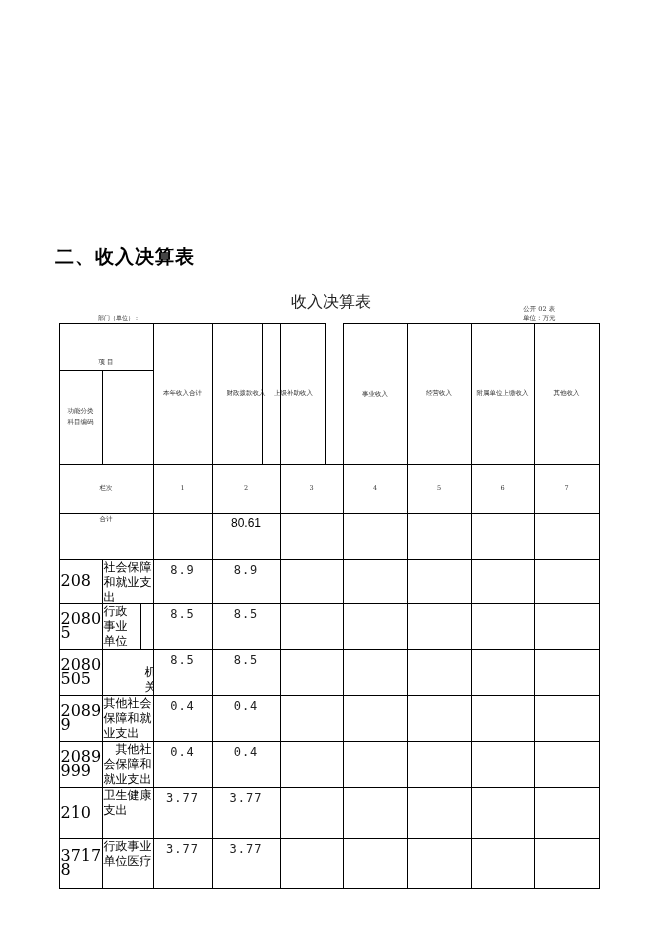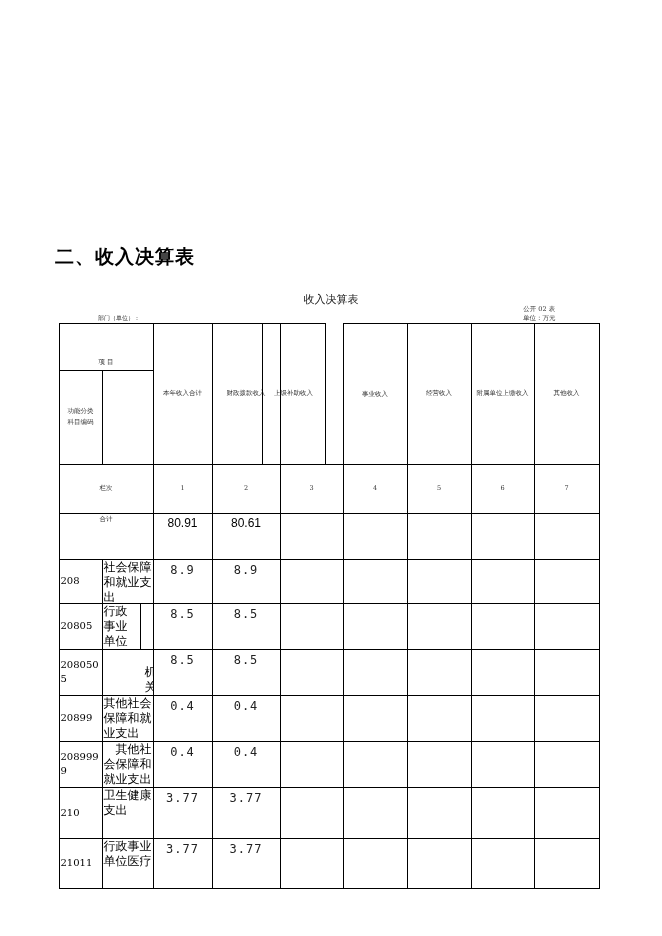--- a/index.html
+++ b/index.html
@@ -1,28 +1,28 @@
 <!DOCTYPE html>
 <html><head>
 <meta charset="utf-8">
 <style>
   html, body { margin: 0; padding: 0; background: #ffffff; }
   body { width: 662px; height: 936px; position: relative; overflow: hidden;
          font-family: "DejaVu Serif", "Liberation Serif", serif; color: #000; }
   .section-title { position: absolute; left: 55px; top: 244px; font-size: 19px; font-weight: bold;
                    font-family: "DejaVu Sans", "Liberation Sans", sans-serif; letter-spacing: 1px; }
-  .table-title { position: absolute; left: 0; width: 662px; top: 292px; text-align: center; font-size: 11px; color: #222; }
+  .table-title { position: absolute; left: 0; width: 662px; top: 292px; text-align: center; font-size: 16px; color: #222; }
   .dept-label { position: absolute; left: 98px; top: 314px; font-size: 6px; color: #333; }
   .form-no { position: absolute; left: 523px; top: 305px; font-size: 6.5px; color: #333; line-height: 9px; text-align: center; }
   .grid { position: absolute; left: 59px; top: 323px; width: 540px; height: 565px; }
   .cell { position: absolute; box-sizing: border-box; border: 1px solid #000; margin: -0.5px; }
   .hdr { font-size: 6.5px; color: #333; display: flex; align-items: center; justify-content: center; text-align: center; line-height: 11px; }
   .num { font-size: 12px; font-family: "Liberation Sans", "DejaVu Sans", sans-serif; text-align: center; padding-top: 2px; }
   .val { font-size: 12px; text-align: center; padding-top: 3px; font-family: "DejaVu Sans Mono", "Liberation Mono", monospace; color: #222; letter-spacing: 1px; }
-  .code { font-size: 10px; display: flex; align-items: center; padding-left: 1px; line-height: 14px; word-break: break-all; }
+  .code { font-size: 16px; display: flex; align-items: center; padding-left: 1px; line-height: 14px; word-break: break-all; }
   .name { font-size: 12px; line-height: 15px; padding: 0 1px; overflow: hidden; word-break: break-all; }
 </style>
 </head>
 <body>
 
 <div class="section-title">二、收入决算表</div>
 <div class="table-title">收入决算表</div>
 <div class="dept-label">部门（单位）：</div>
 <div class="form-no">
   <div>公开 02 表</div>
@@ -41,21 +41,20 @@
     <div class="cell hdr" style="left: 475px; top: 0px; width: 66px; height: 142px;">其他收入</div>
     <div class="cell hdr" style="left: 0px; top: 141px; width: 95px; height: 50px;">栏次</div>
     <div class="cell hdr" style="left: 94px; top: 141px; width: 60px; height: 50px;">1</div>
     <div class="cell hdr" style="left: 153px; top: 141px; width: 69px; height: 50px;">2</div>
     <div class="cell hdr" style="left: 221px; top: 141px; width: 64px; height: 50px;">3</div>
     <div class="cell hdr" style="left: 284px; top: 141px; width: 65px; height: 50px;">4</div>
     <div class="cell hdr" style="left: 348px; top: 141px; width: 65px; height: 50px;">5</div>
     <div class="cell hdr" style="left: 412px; top: 141px; width: 64px; height: 50px;">6</div>
     <div class="cell hdr" style="left: 475px; top: 141px; width: 66px; height: 50px;">7</div>
     <div class="cell hdr" style="left: 0px; top: 190px; width: 95px; height: 47px; align-items: flex-start; padding-top: 0px;">合计</div>
-    <div class="cell num" style="left: 94px; top: 190px; width: 60px; height: 47px;">80.91</div>
     <div class="cell num" style="left: 153px; top: 190px; width: 69px; height: 47px;">80.61</div>
     <div class="cell num" style="left: 221px; top: 190px; width: 64px; height: 47px;"></div>
     <div class="cell num" style="left: 284px; top: 190px; width: 65px; height: 47px;"></div>
     <div class="cell num" style="left: 348px; top: 190px; width: 65px; height: 47px;"></div>
     <div class="cell num" style="left: 412px; top: 190px; width: 64px; height: 47px;"></div>
     <div class="cell num" style="left: 475px; top: 190px; width: 66px; height: 47px;"></div>
     <div class="cell code" style="left: 0px; top: 236px; width: 44px; height: 45px;">208</div>
     <div class="cell name" style="left: 43px; top: 236px; width: 52px; height: 45px;">社会保障和就业支出</div>
     <div class="cell val" style="left: 94px; top: 236px; width: 60px; height: 45px;">8.9</div>
     <div class="cell val" style="left: 153px; top: 236px; width: 69px; height: 45px;">8.9</div>
@@ -102,21 +101,21 @@
     <div class="cell val" style="left: 475px; top: 418px; width: 66px; height: 47px;"></div>
     <div class="cell code" style="left: 0px; top: 464px; width: 44px; height: 52px;">210</div>
     <div class="cell name" style="left: 43px; top: 464px; width: 52px; height: 52px;">卫生健康支出</div>
     <div class="cell val" style="left: 94px; top: 464px; width: 60px; height: 52px;">3.77</div>
     <div class="cell val" style="left: 153px; top: 464px; width: 69px; height: 52px;">3.77</div>
     <div class="cell val" style="left: 221px; top: 464px; width: 64px; height: 52px;"></div>
     <div class="cell val" style="left: 284px; top: 464px; width: 65px; height: 52px;"></div>
     <div class="cell val" style="left: 348px; top: 464px; width: 65px; height: 52px;"></div>
     <div class="cell val" style="left: 412px; top: 464px; width: 64px; height: 52px;"></div>
     <div class="cell val" style="left: 475px; top: 464px; width: 66px; height: 52px;"></div>
-    <div class="cell code" style="left: 0px; top: 515px; width: 44px; height: 51px;">21011</div>
+    <div class="cell code" style="left: 0px; top: 515px; width: 44px; height: 51px;">37178</div>
     <div class="cell name" style="left: 43px; top: 515px; width: 52px; height: 51px;">行政事业单位医疗</div>
     <div class="cell val" style="left: 94px; top: 515px; width: 60px; height: 51px;">3.77</div>
     <div class="cell val" style="left: 153px; top: 515px; width: 69px; height: 51px;">3.77</div>
     <div class="cell val" style="left: 221px; top: 515px; width: 64px; height: 51px;"></div>
     <div class="cell val" style="left: 284px; top: 515px; width: 65px; height: 51px;"></div>
     <div class="cell val" style="left: 348px; top: 515px; width: 65px; height: 51px;"></div>
     <div class="cell val" style="left: 412px; top: 515px; width: 64px; height: 51px;"></div>
     <div class="cell val" style="left: 475px; top: 515px; width: 66px; height: 51px;"></div>
   </div>
 

